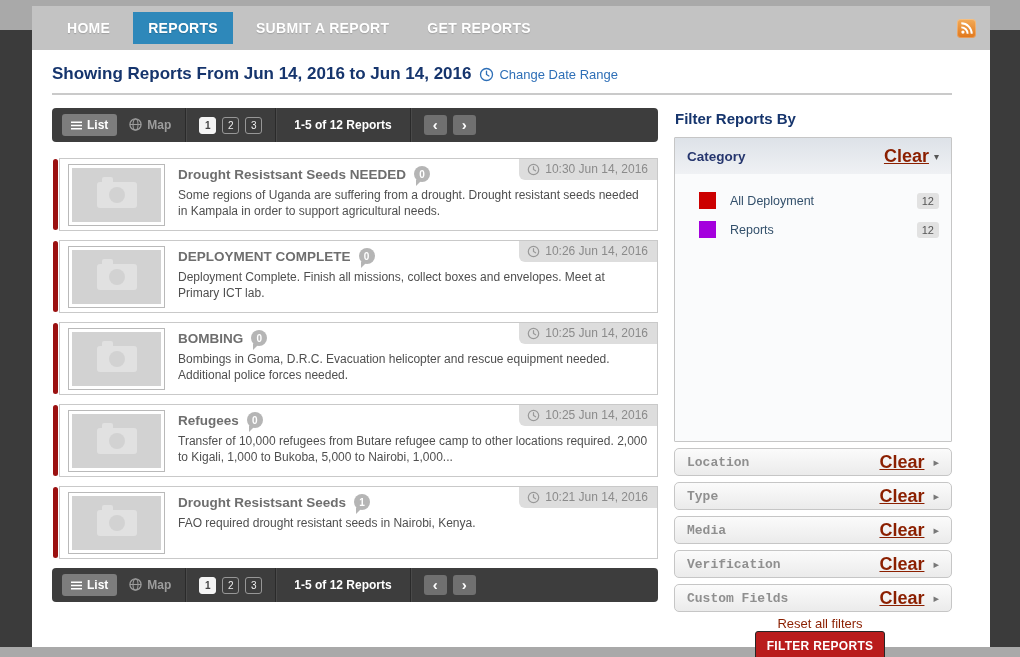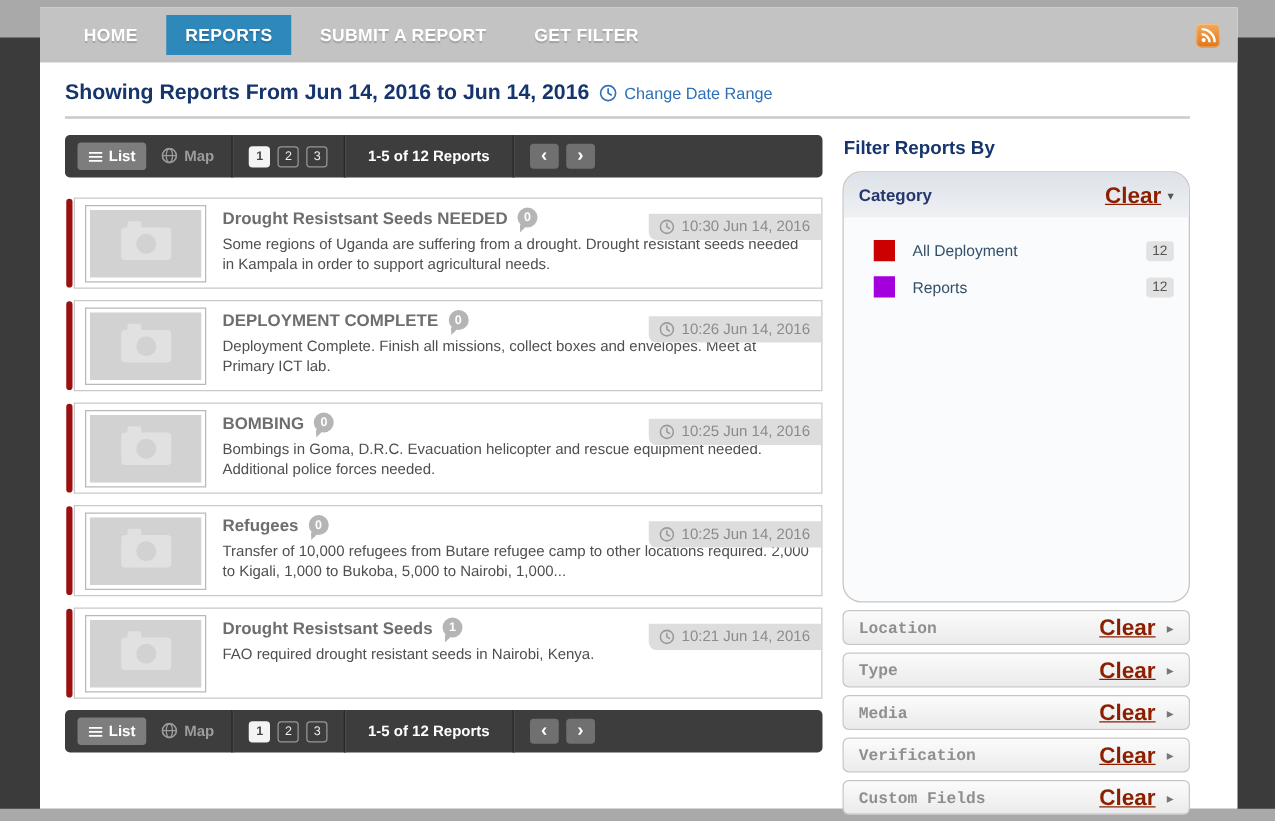--- a/index.html
+++ b/index.html
@@ -49,25 +49,25 @@
   .thumb-inner { width:100%; height:100%; background:#d2d2d2; display:flex; align-items:center; justify-content:center; }
   .cam { width:40px; height:26px; background:#e1e1e1; border-radius:3px; position:relative; }
   .cam::before { content:""; position:absolute; top:-5px; left:5px; width:11px; height:6px; background:#e1e1e1; border-radius:2px 2px 0 0; }
   .cam::after { content:""; position:absolute; top:5px; left:12px; width:16px; height:16px; border-radius:50%; background:#d2d2d2; }
   .card-body { flex:1; padding-top:2px; }
   .title-row { display:flex; align-items:center; gap:8px; }
   .card-title { font-size:13.5px; font-weight:bold; color:#6e6e6e; cursor:pointer; }
   .cbadge { width:16px; height:16px; background:#b5b5b5; border-radius:50%; color:#fff; font-size:10px; font-weight:bold; display:flex; align-items:center; justify-content:center; position:relative; flex:none; }
   .cbadge::after { content:""; position:absolute; bottom:-4px; left:2px; border:3px solid transparent; border-top-color:#b5b5b5; border-left-color:#b5b5b5; }
   .card-desc { font-size:12px; color:#4f4f4f; line-height:1.35; margin-top:5px; max-width:478px; }
-  .timebox { position:absolute; top:12px; right:0; background:#ddd; border-radius:0 0 0 6px; padding:3px 9px 4px 8px; display:flex; align-items:center; gap:5px; color:#8b8b8b; font-size:12px; white-space:nowrap; }
+  .timebox { position:absolute; top:0; right:0; background:#ddd; border-radius:0 0 0 6px; padding:3px 9px 4px 8px; display:flex; align-items:center; gap:5px; color:#8b8b8b; font-size:12px; white-space:nowrap; }
 
   
   .filter-heading { font-size:15px; font-weight:bold; color:#16356d; margin:2px 0 10px 1px; }
-  .cat-panel { border:1px solid #c6c6c6; border-radius:15px; height:345px; background:#fafbfc; overflow:hidden; margin-bottom:5px; }
+  .cat-panel { border:1px solid #c6c6c6; border-radius:1px; height:305px; background:#fafbfc; overflow:hidden; margin-bottom:5px; }
   .cat-header { display:flex; justify-content:space-between; align-items:center; padding:8px 12px 7px; background:linear-gradient(#dde2e8,#eff1f4); cursor:pointer; }
   .cat-title { font-size:13.5px; font-weight:bold; color:#26366e; }
   .clear-link { color:#8b1f00; font-size:18px; font-weight:bold; text-decoration:underline; cursor:pointer; }
   .caret { color:#555; font-size:10px; margin-left:5px; }
   .cat-items { padding:12px 12px 0; }
   .cat-item { display:flex; align-items:center; padding:6px 0; cursor:pointer; }
   .swatch { width:17px; height:17px; margin:0 14px 0 12px; flex:none; }
   .cat-label { font-size:12.5px; color:#33506b; flex:1; }
   .count-badge { background:#e2e2e2; border-radius:3px; padding:2px 5px; font-size:11px; color:#555; }
 
@@ -85,21 +85,21 @@
 
 <div class="band band-top"></div>
 <div class="band band-bottom"></div>
 
 <div class="page">
 
   <div class="navbar">
     <div class="nav-item">HOME</div>
     <div class="nav-item active">REPORTS</div>
     <div class="nav-item">SUBMIT A REPORT</div>
-    <div class="nav-item">GET FILTER</div>
+    <div class="nav-item">GET REPORTS</div>
     <div class="rss-btn">
       <span style="display:flex">
         <svg width="13" height="13" viewBox="0 0 16 16">
             <circle cx="3.6" cy="12.4" r="2" fill="#fff"></circle>
             <path d="M1.6 6.6a7.8 7.8 0 0 1 7.8 7.8" fill="none" stroke="#fff" stroke-width="2.4"></path>
             <path d="M1.6 1.6a12.8 12.8 0 0 1 12.8 12.8" fill="none" stroke="#fff" stroke-width="2.4"></path>
           </svg>
       </span>
     </div>
   </div>

